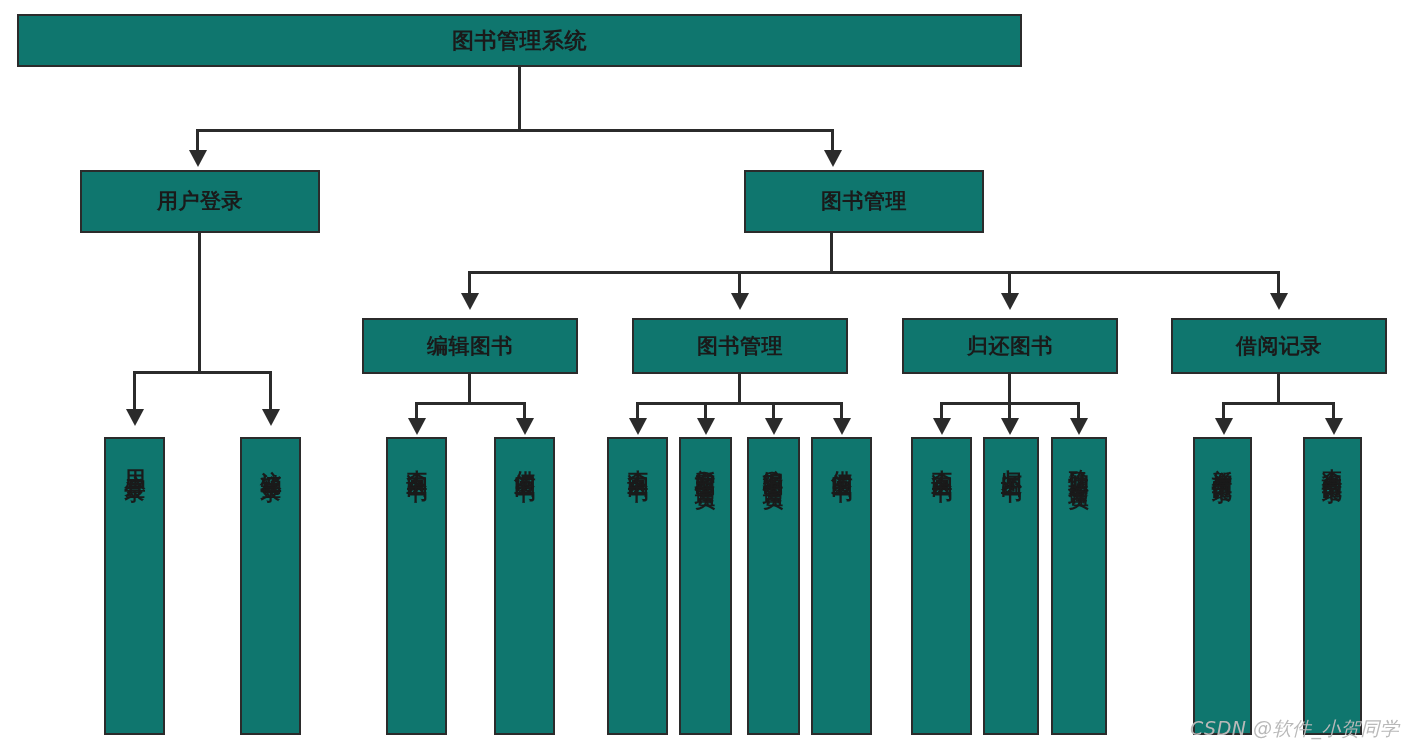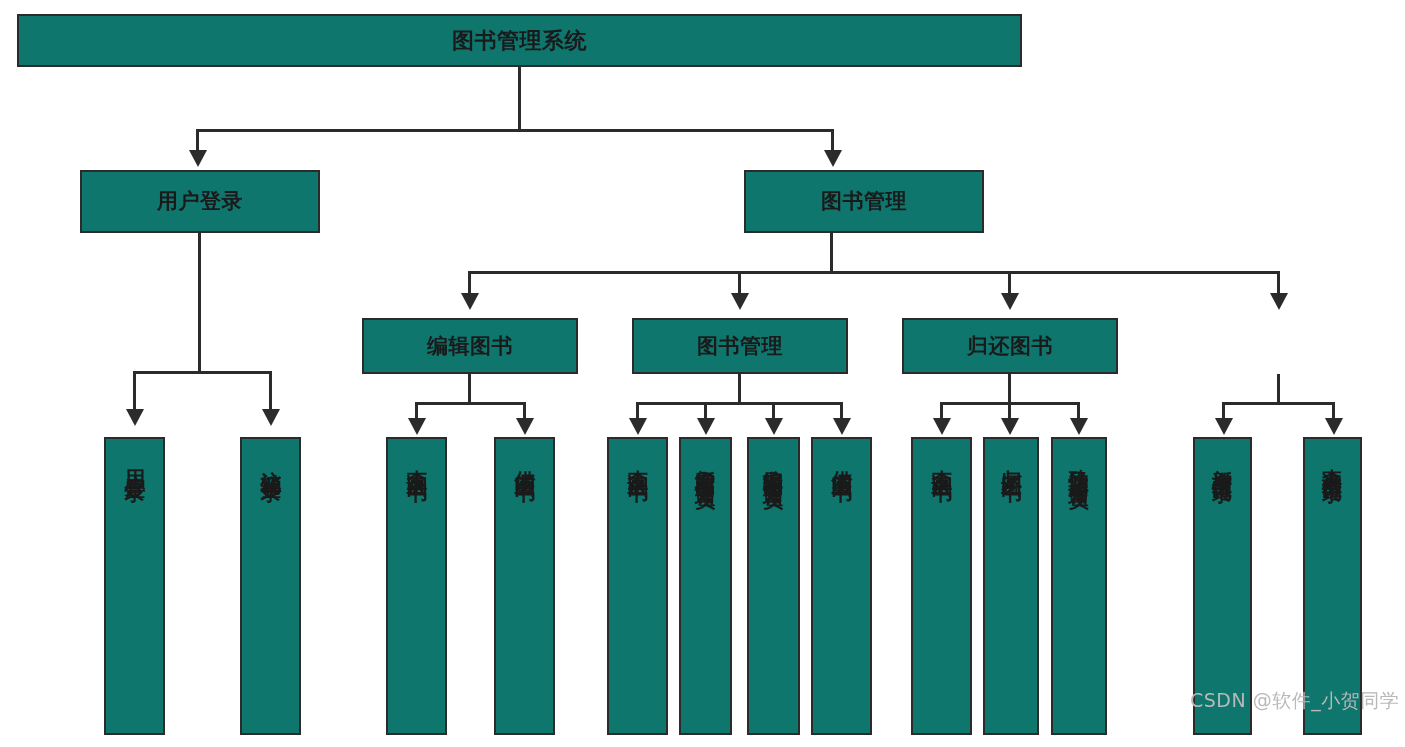--- a/index.html
+++ b/index.html
@@ -127,20 +127,23 @@
 
   <div class="node horiz" style="left:362px; top:318px; width:216px; height:56px;">
     <span class="label">编辑图书</span>
   </div>
   <div class="node horiz" style="left:632px; top:318px; width:216px; height:56px;">
     <span class="label">图书管理</span>
   </div>
   <div class="node horiz" style="left:902px; top:318px; width:216px; height:56px;">
     <span class="label">归还图书</span>
   </div>
+  <div class="node horiz" style="left:1171px; top:318px; width:216px; height:56px;">
+    <span class="label">借阅记录</span>
+  </div>
 
   <div class="vline" style="left:468px; top:374px; width:3px; height:28px;"></div>
   <div class="hline" style="left:415px; top:402px; width:111px; height:3px;"></div>
   <div class="vline" style="left:415px; top:402px; width:3px; height:18px;"></div>
   <div class="arrow" style="left:408px; top:418px;"></div>
   <div class="vline" style="left:523px; top:402px; width:3px; height:18px;"></div>
   <div class="arrow" style="left:516px; top:418px;"></div>
 
   <div class="vline" style="left:738px; top:374px; width:3px; height:28px;"></div>
   <div class="hline" style="left:636px; top:402px; width:207px; height:3px;"></div>
@@ -206,15 +209,15 @@
     <span class="label">确认归还（管理员）</span>
   </div>
 
   <div class="node vert narrow" style="left:1193px; top:437px; width:59px; height:298px;">
     <span class="label">新增借阅记录</span>
   </div>
   <div class="node vert narrow" style="left:1303px; top:437px; width:59px; height:298px;">
     <span class="label">查询借阅记录</span>
   </div>
 
-  <div class="watermark" style="left:1190px; top:688px;">CSDN @软件_小贺同学</div>
+  <div class="watermark" style="left:1190px; top:716px;font-style:italic;">CSDN @软件_小贺同学</div>
 
 </div>
 
 </body></html>

